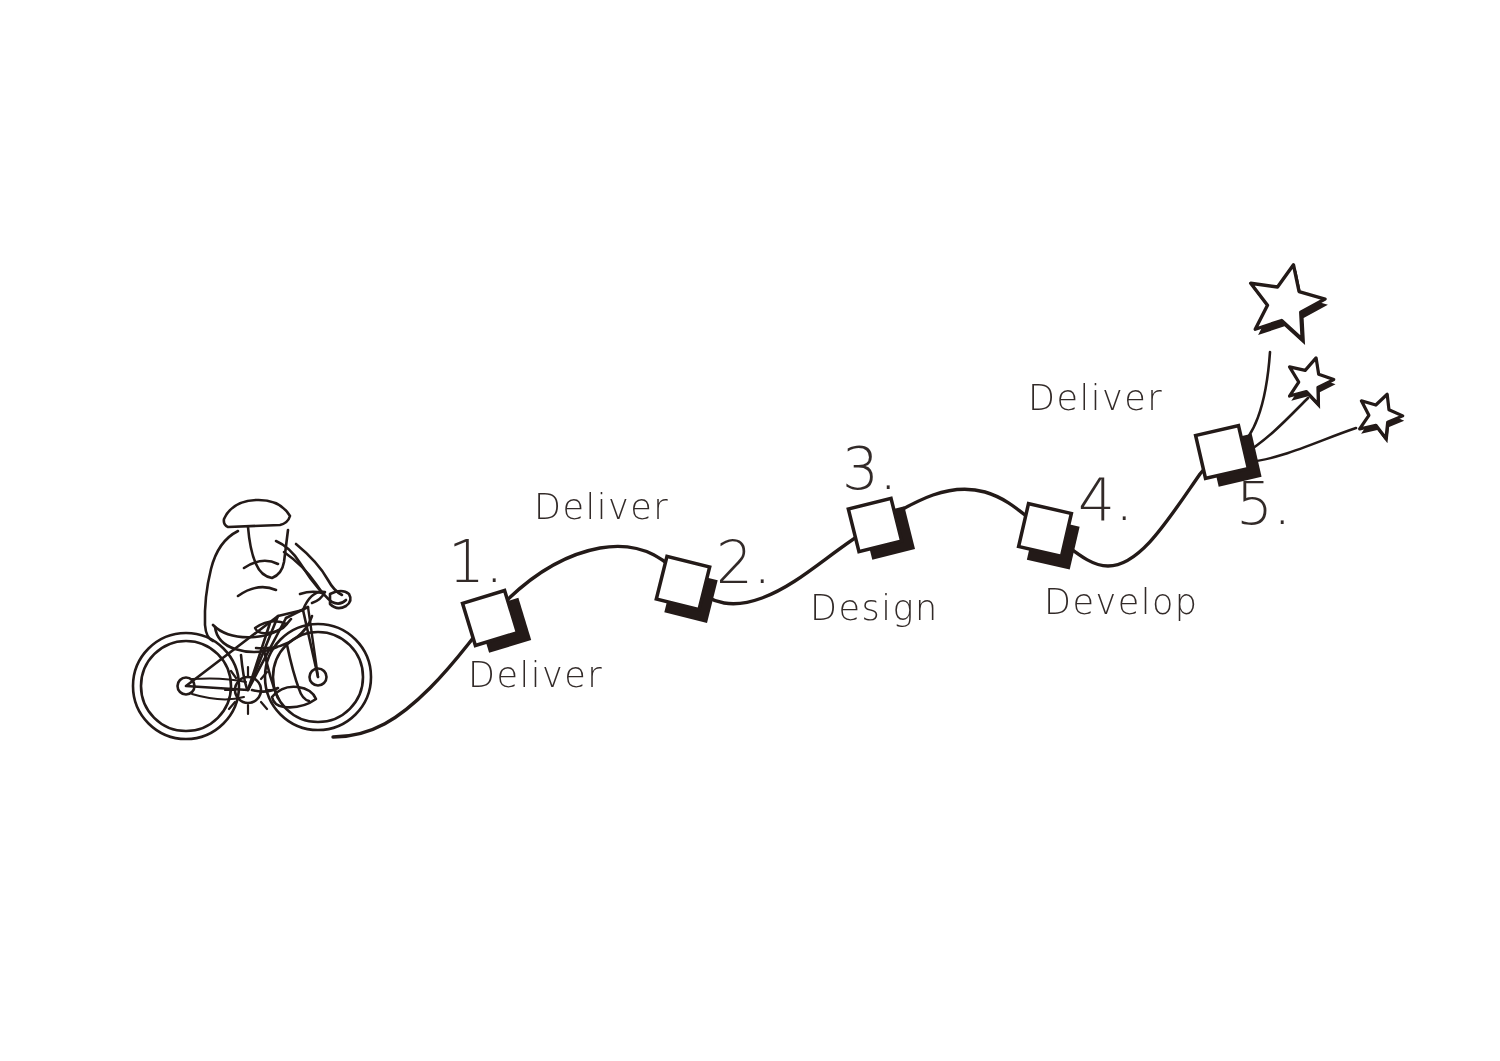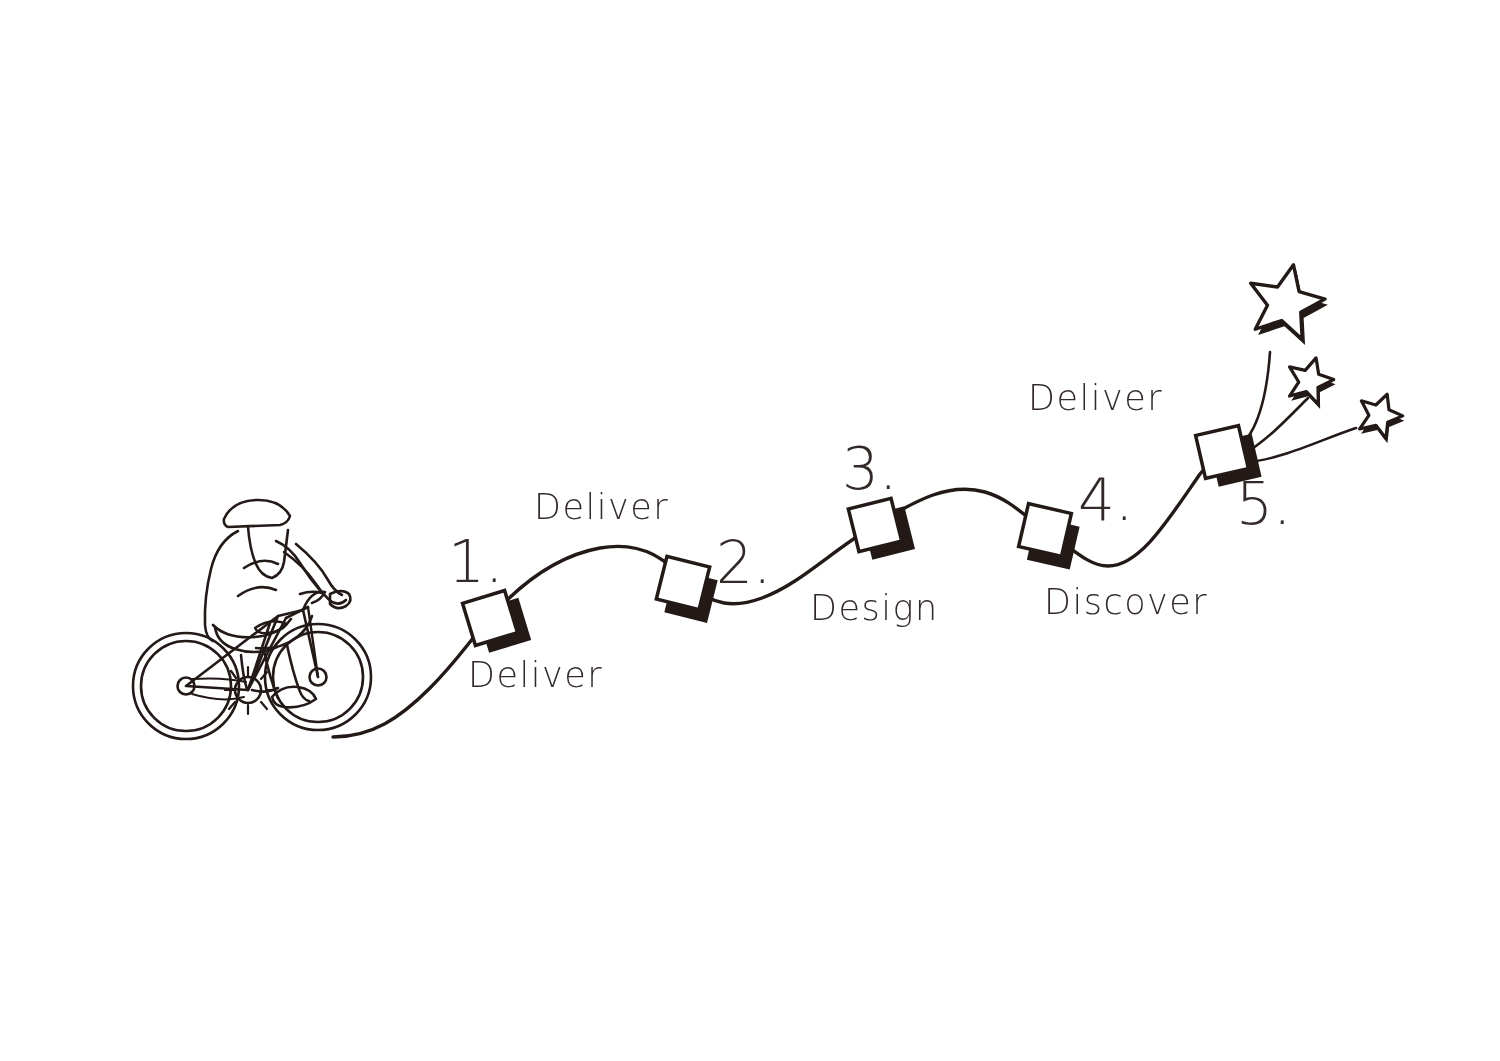--- a/index.html
+++ b/index.html
@@ -182,18 +182,18 @@
   <div class="num-text thin" style="left:448px; top:528px;">1.</div>
   <div class="label-text thin" style="left:468px; top:655px;">Deliver</div>
 
   <div class="num-text thin" style="left:716px; top:529px;">2.</div>
   <div class="label-text thin" style="left:534px; top:487px;">Deliver</div>
 
   <div class="num-text thin" style="left:842px; top:435px;">3.</div>
   <div class="label-text thin" style="left:810px; top:588px;">Design</div>
 
   <div class="num-text thin" style="left:1078px; top:466px;">4.</div>
-  <div class="label-text thin" style="left:1044px; top:582px;">Discover</div>
+  <div class="label-text thin" style="left:1044px; top:582px;">Develop</div>
 
   <div class="num-text thin" style="left:1236px; top:470px;">5.</div>
   <div class="label-text thin" style="left:1028px; top:378px;">Deliver</div>
 
 </div>
 
 </body></html>

